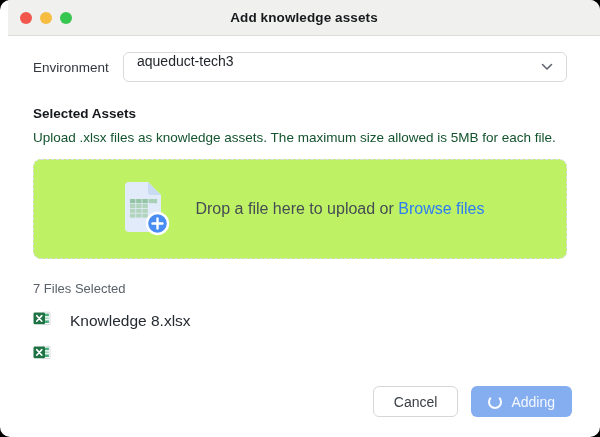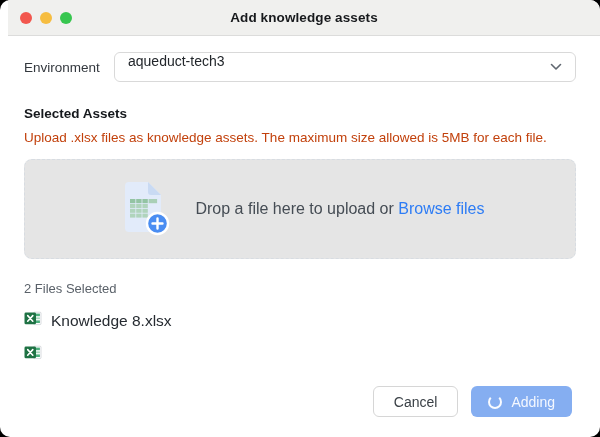--- a/index.html
+++ b/index.html
@@ -32,21 +32,21 @@
   .tl { width:12px; height:12px; border-radius:50%; }
   .tl.red    { background:#f2574e; }
   .tl.yellow { background:#f6bd40; }
   .tl.green  { background:#37c64f; }
   .window-title {
     font-size:13.5px; font-weight:700; color:#17191c; letter-spacing:.1px;
   }
   
   .content {
     flex:1; display:flex; flex-direction:column;
-    padding:0 24px;
+    padding:0 33px;
   }
   .env-row {
     margin-top:16px;
     display:flex; align-items:center;
   }
   .env-label { font-size:13.5px; color:#33383e; width:90px; flex:0 0 90px; }
   .env-select {
     flex:1; height:30px;
     border:1px solid #d9d9d9; border-radius:6px;
     display:flex; justify-content:space-between;
@@ -54,41 +54,41 @@
     font-size:14px; color:#22262b;
     cursor:pointer; background:#fff;
   }
   .chevron { display:flex; align-items:center; }
   .section-heading {
     margin-top:24px;
     font-size:13.5px; font-weight:700; color:#15181c;
   }
   .section-desc {
     margin-top:9px;
-    font-size:13.5px; color:#c2410c;
+    font-size:13.5px; color:#14532d;
   }
   .dropzone {
     margin-top:14px;
     height:100px; flex:0 0 100px;
     border:1.6px dashed #d7dce2;
     border-radius:8px;
     display:flex; align-items:center; justify-content:center;
     gap:22px;
     cursor:pointer;
-    background:#e5e5e5;
+    background:#bef264;
   }
   .dropzone-text { font-size:16px; color:#454c54; }
   .browse-link { color:#2d7cf5; cursor:pointer; }
   .files-count {
     margin-top:22px;
     font-size:13px; color:#5a6169;
   }
   .file-row {
     margin-top:15px;
-    display:flex; align-items:center; gap:9px;
+    display:flex; align-items:center; gap:19px;
   }
   .file-name { font-size:15.5px; color:#262b31; }
   
   .footer {
     margin-top:auto;
     padding:0 28px 20px 28px;
     display:flex; justify-content:flex-end; gap:13px; align-items:center;
   }
   .btn {
     height:31px; border-radius:6px; font-size:14px;
@@ -166,21 +166,21 @@
           <circle cx="42.5" cy="46.5" r="10.5" fill="#4a8df2" stroke="#ffffff" stroke-width="2.4"></circle>
           <path d="M42.5 41.5 v10 M37.5 46.5 h10" stroke="#ffffff" stroke-width="2.4" stroke-linecap="round"></path>
         </svg>
       </span>
       <span class="dropzone-text">
         <span>Drop a file here to upload or</span>
         <span class="browse-link">Browse files</span>
       </span>
     </div>
 
-    <div class="files-count">2 Files Selected</div>
+    <div class="files-count">7 Files Selected</div>
 
     <div class="file-row">
       <span>
         <svg width="18" height="15" viewBox="0 0 18 15">
           <rect x="9.5" y="1.2" width="7.5" height="12.4" rx="1" fill="#ffffff" stroke="#c7ccd1" stroke-width="0.7"></rect>
           <rect x="10.6" y="2.6" width="5.3" height="2.6" fill="#4caf7d"></rect>
           <rect x="10.6" y="6.4" width="5.3" height="1.8" fill="#a5d6bb"></rect>
           <rect x="10.6" y="9.4" width="5.3" height="2.6" fill="#4caf7d"></rect>
           <rect x="0.5" y="1.5" width="11.5" height="11.8" rx="1.4" fill="#1f7244"></rect>
           <path d="M3.7 4.6 L8.8 10.2 M8.8 4.6 L3.7 10.2" stroke="#ffffff" stroke-width="1.6" stroke-linecap="round"></path>

